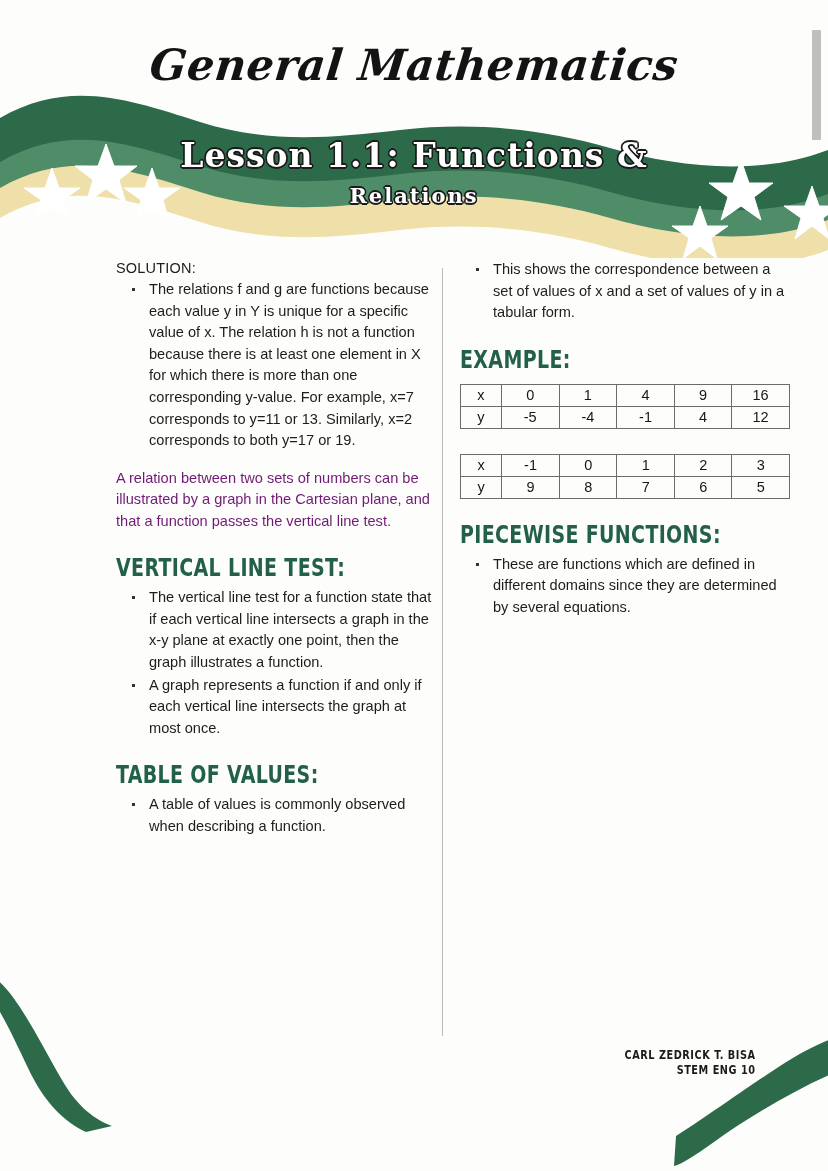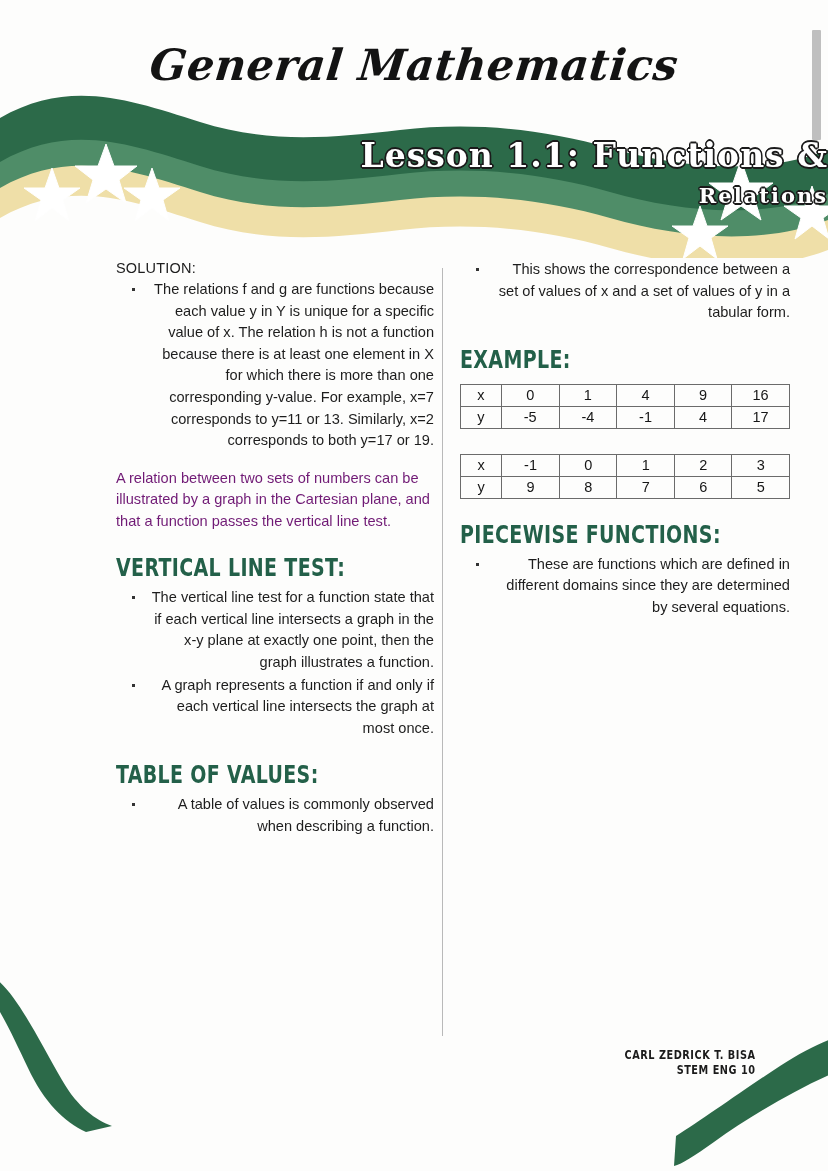--- a/index.html
+++ b/index.html
@@ -50,21 +50,21 @@
     color: #131313;
     z-index: 6;
     transform: skewX(-6deg);
     white-space: nowrap;
   }
 
   .title-lesson {
     position: absolute;
     left: 0; top: 138px;
     width: 828px;
-    text-align: right;
+    text-align: center;
     z-index: 6;
     pointer-events: none;
   }
 
   .title-lesson .l1,
   .title-lesson .l2 {
     display: block;
     font-family: "DejaVu Serif", serif;
     font-weight: 700;
     color: #ffffff;
@@ -123,21 +123,20 @@
     margin: 1px 0 0 0;
     padding: 0;
   }
   ul.bullets > li {
     position: relative;
     padding-left: 33px;
     font-size: 14.6px;
     line-height: 21.6px;
     color: #1d1d1d;
     margin-bottom: 1px;
-    text-align: right;
   }
   ul.bullets > li:before {
     content: "";
     position: absolute;
     left: 16px; top: 9px;
     width: 3px; height: 3px;
     background: #333;
   }
 
   .heading {
@@ -302,21 +301,21 @@
             <td class="val">4</td>
             <td class="val">9</td>
             <td class="val">16</td>
           </tr>
           <tr>
             <td class="hdr">y</td>
             <td class="val">-5</td>
             <td class="val">-4</td>
             <td class="val">-1</td>
             <td class="val">4</td>
-            <td class="val">17</td>
+            <td class="val">12</td>
           </tr>
         </tbody>
       </table>
 
       <div class="table-gap"></div>
 
       <table class="vtable">
         <tbody>
           <tr>
             <td class="hdr">x</td>

